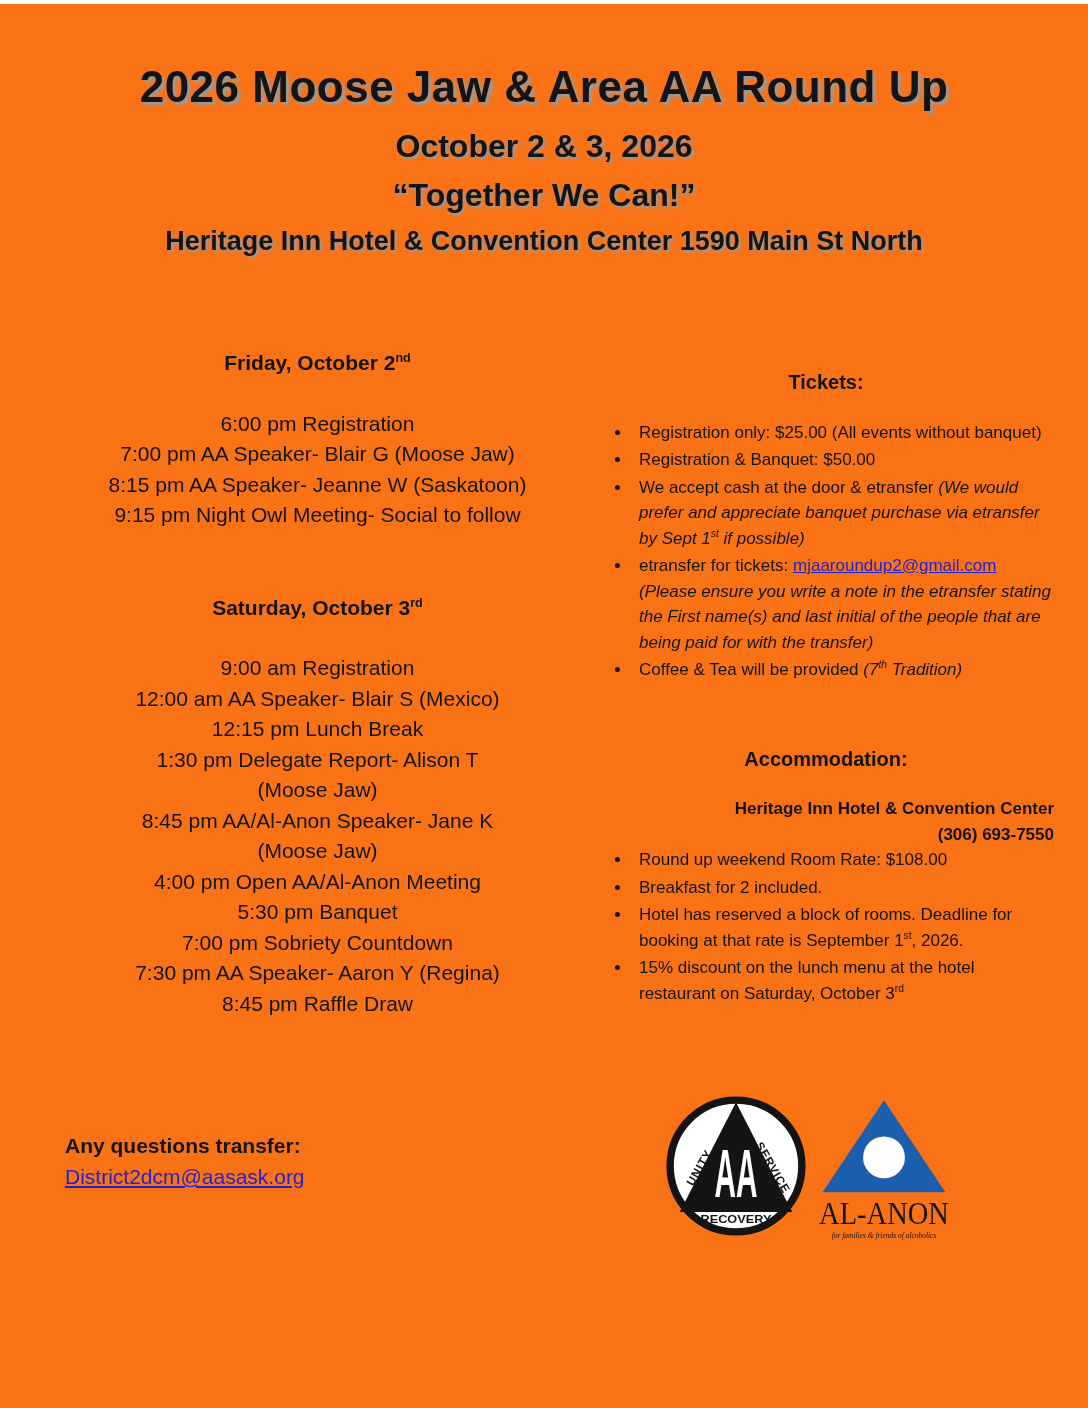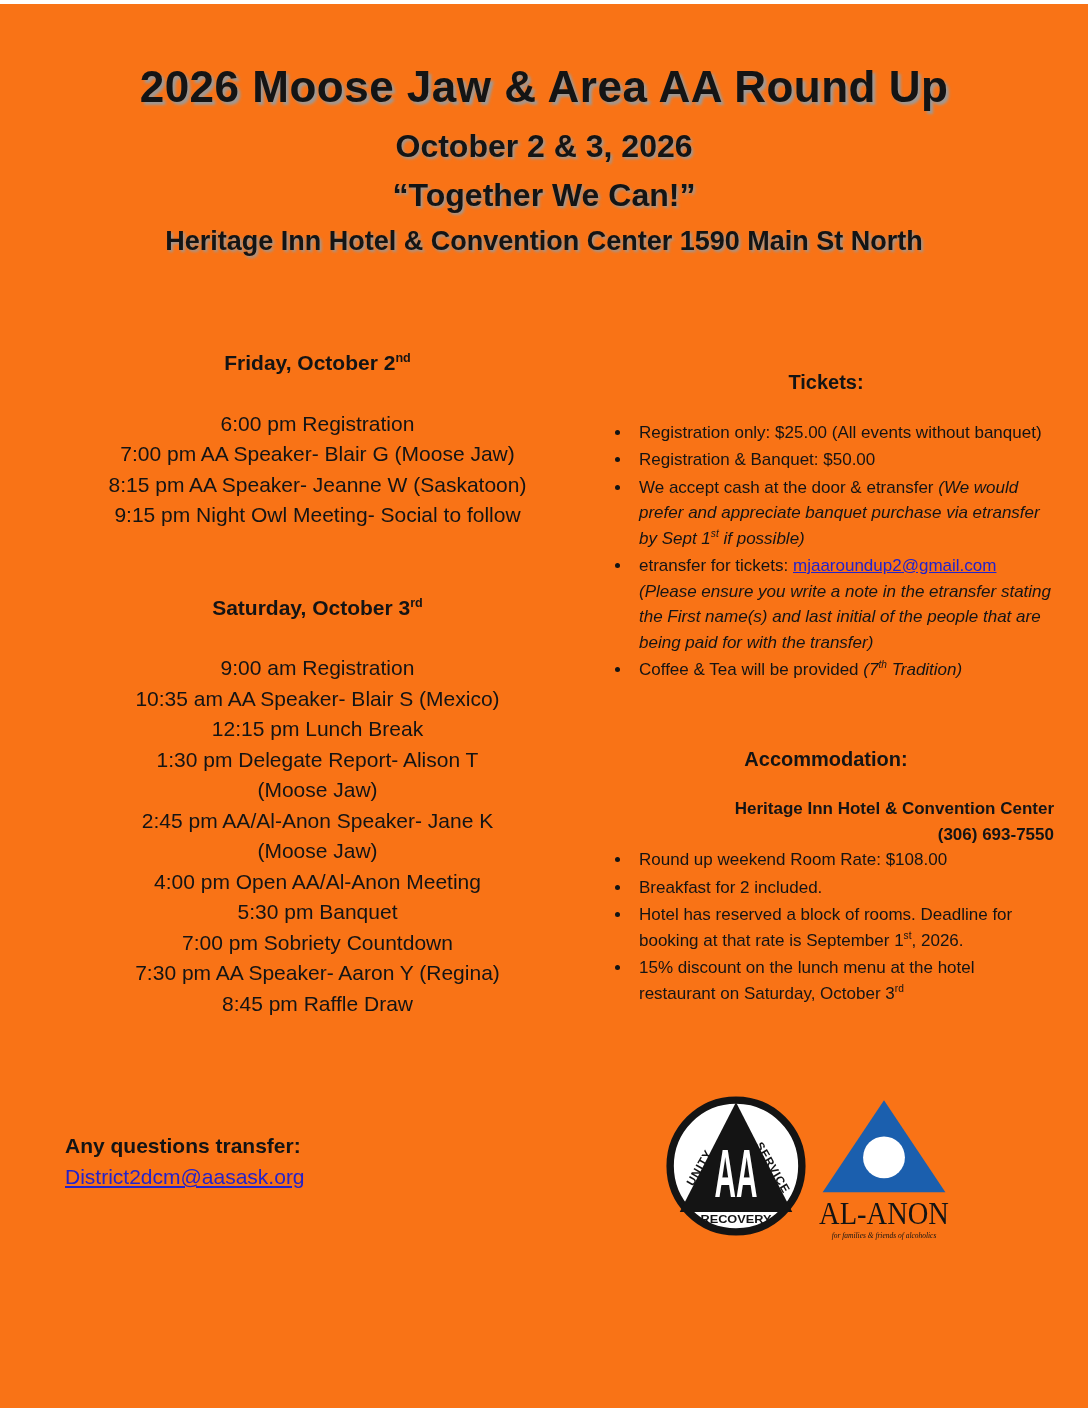--- a/index.html
+++ b/index.html
@@ -139,25 +139,25 @@
           <div>6:00 pm Registration</div>
           <div>7:00 pm AA Speaker- Blair G (Moose Jaw)</div>
           <div>8:15 pm AA Speaker- Jeanne W (Saskatoon)</div>
           <div>9:15 pm Night Owl Meeting- Social to follow</div>
         </div>
     </div>
     <div class="saturday-block">
       <h4 class="day-heading"><span>Saturday, October 3</span><sup>rd</sup></h4>
       <div class="day-items" id="saturday-items">
           <div>9:00 am Registration</div>
-          <div>10:35 am AA Speaker- Blair S (Mexico)</div>
+          <div>12:00 am AA Speaker- Blair S (Mexico)</div>
           <div>12:15 pm Lunch Break</div>
           <div>1:30 pm Delegate Report- Alison T</div>
           <div>(Moose Jaw)</div>
-          <div>2:45 pm AA/Al-Anon Speaker- Jane K</div>
+          <div>8:45 pm AA/Al-Anon Speaker- Jane K</div>
           <div>(Moose Jaw)</div>
           <div>4:00 pm Open AA/Al-Anon Meeting</div>
           <div>5:30 pm Banquet</div>
           <div>7:00 pm Sobriety Countdown</div>
           <div>7:30 pm AA Speaker- Aaron Y (Regina)</div>
           <div>8:45 pm Raffle Draw</div>
         </div>
     </div>
   </section>
 

